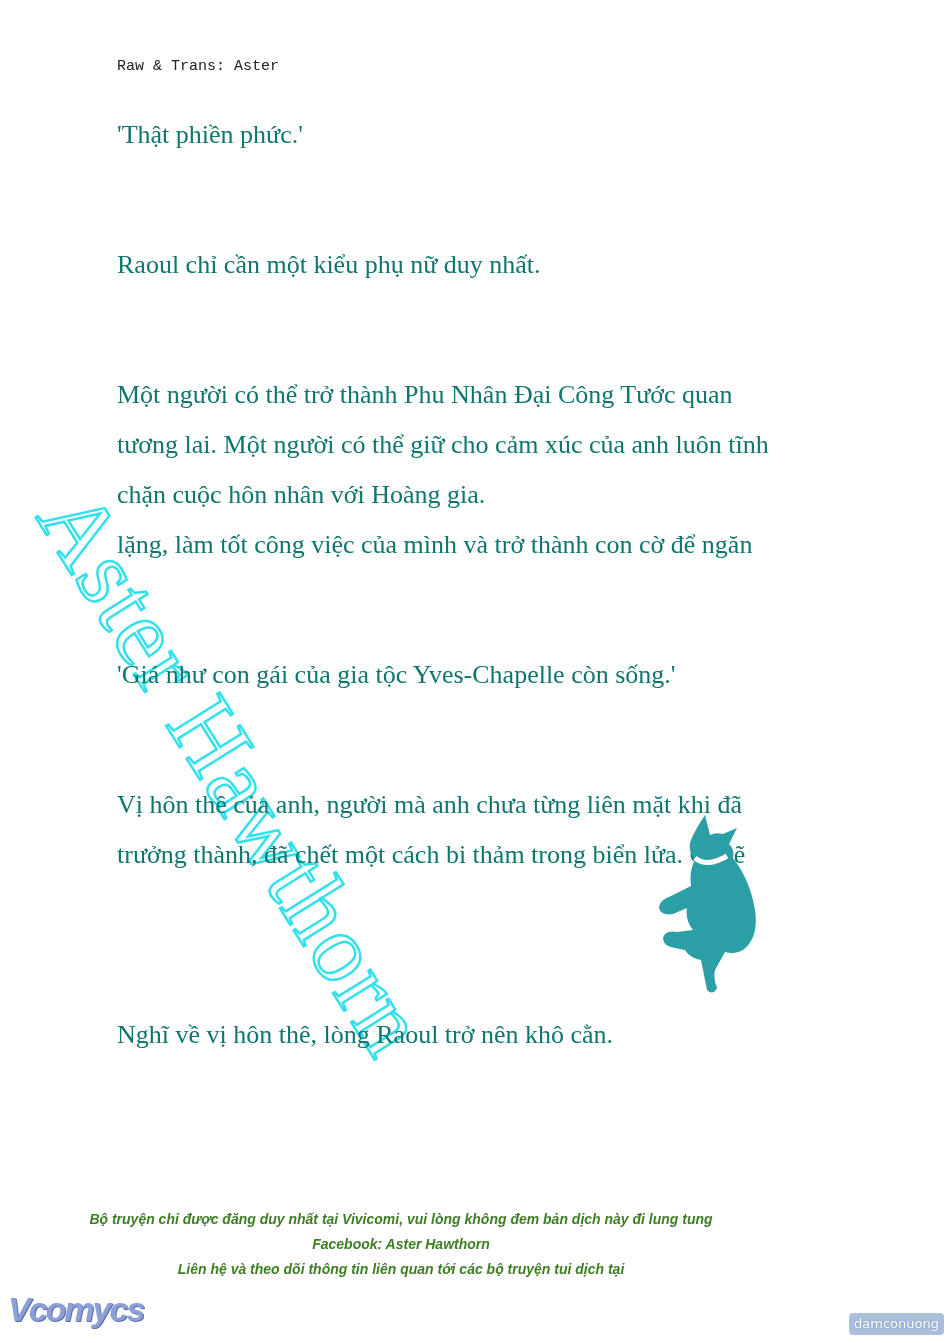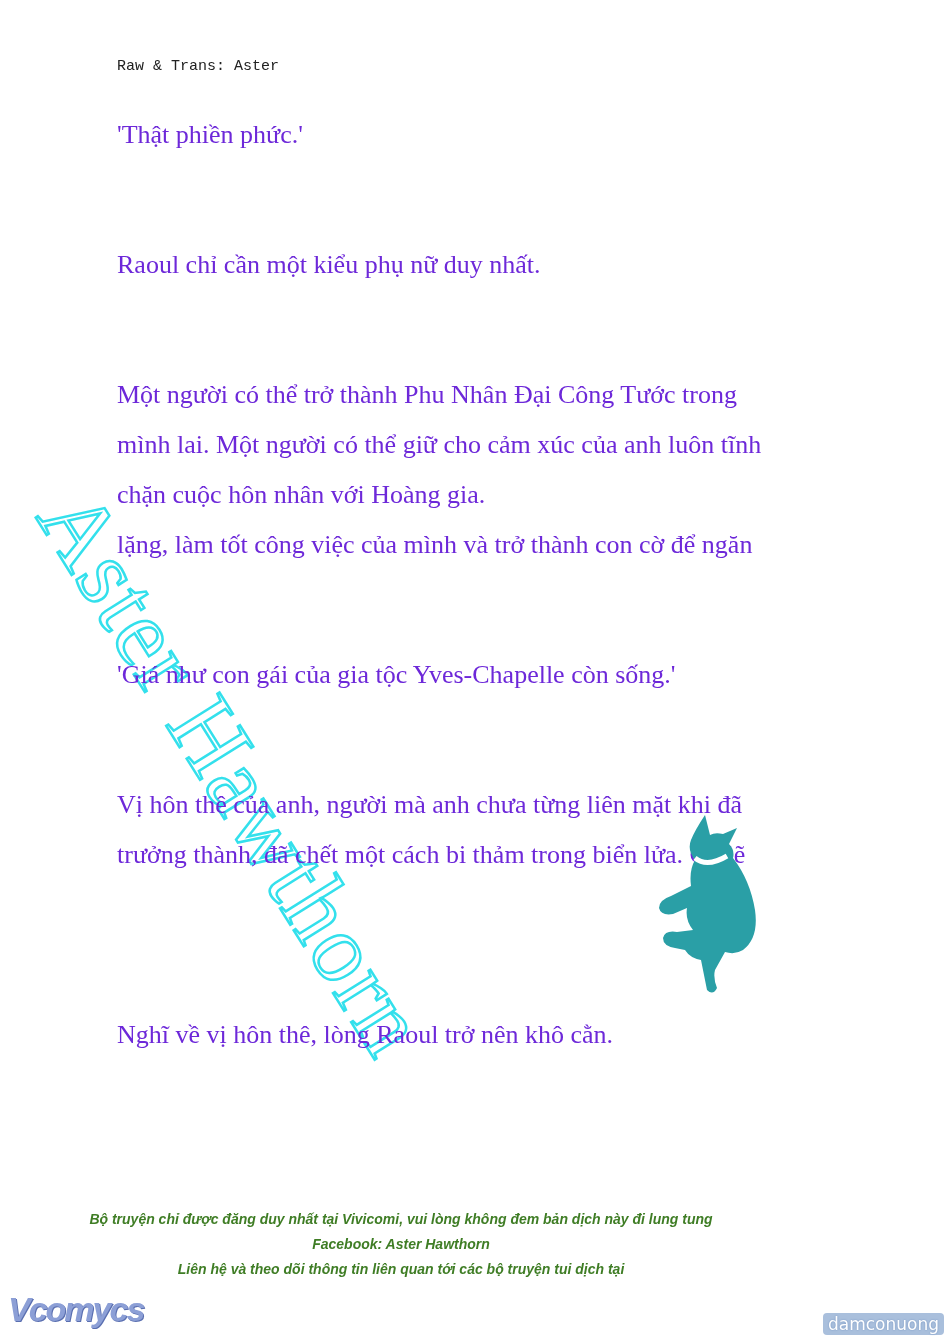--- a/index.html
+++ b/index.html
@@ -1,42 +1,42 @@
 <!DOCTYPE html>
 <html><head>
 <meta charset="utf-8">
 <style>
   html, body { margin: 0; padding: 0; background: #ffffff; }
   body { width: 950px; height: 1343px; position: relative; overflow: hidden; font-family: "Liberation Serif", serif; color: #111; }
   .credit { position: absolute; left: 117px; top: 58px; font-family: Liberation Mono, monospace; font-size: 15px; color: #222; }
-  .para { position: absolute; left: 117px; font-size: 26px; line-height: 50px; color: #6d28d9; white-space: nowrap; }
+  .para { position: absolute; left: 117px; font-size: 26px; line-height: 50px; color: #0f766e; white-space: nowrap; }
   .footer { position: absolute; left: 0; width: 802px; text-align: center; font-family: "Liberation Sans", sans-serif; font-style: italic; font-weight: bold; font-size: 14px; color: #3f7d25; line-height: 25px; }
   .watermark { position: absolute; left: 110px; top: 470px; font-family: "Liberation Serif", serif; font-size: 96px; color: transparent; -webkit-text-stroke: 2.5px #33e0ec; transform: rotate(58deg); transform-origin: 0 0; white-space: nowrap; letter-spacing: 2px; pointer-events: none; }
   .cat { position: absolute; left: 655px; top: 810px; width: 130px; height: 185px; }
   .logo-left { position: absolute; left: 8px; top: 1290px; font-family: Liberation Sans, sans-serif; font-style: italic; font-weight: bold; font-size: 34px; color: #8c9fd6; letter-spacing: -2px; text-shadow: 1px 1px 0 #5a6fb0; }
-  .logo-right { position: absolute; right: 6px; top: 1313px; font-family: "DejaVu Sans", sans-serif; font-size: 17px; color: #ffffff; background: #a9bfdc; padding: 0 5px; border-radius: 4px; line-height: 22px; text-shadow: 0 0 2px #6e8fbf; }
+  .logo-right { position: absolute; right: 6px; top: 1313px; font-family: "DejaVu Sans", sans-serif; font-size: 13px; color: #ffffff; background: #a9bfdc; padding: 0 5px; border-radius: 4px; line-height: 22px; text-shadow: 0 0 2px #6e8fbf; }
 </style>
 </head>
 <body>
 
 <div class="credit">Raw &amp; Trans: Aster</div>
 
 <div class="watermark">Aster Hawthorn</div>
 
 <div class="para" style="top:110px">
   <div>'Thật phiền phức.'</div>
 </div>
 
 <div class="para" style="top:240px">
   <div>Raoul chỉ cần một kiểu phụ nữ duy nhất.</div>
 </div>
 
 <div class="para" style="top:370px">
-  <div>Một người có thể trở thành Phu Nhân Đại Công Tước trong</div>
-  <div>mình lai. Một người có thể giữ cho cảm xúc của anh luôn tĩnh</div>
+  <div>Một người có thể trở thành Phu Nhân Đại Công Tước quan</div>
+  <div>tương lai. Một người có thể giữ cho cảm xúc của anh luôn tĩnh</div>
   <div>chặn cuộc hôn nhân với Hoàng gia.</div>
   <div>lặng, làm tốt công việc của mình và trở thành con cờ để ngăn</div>
 </div>
 
 <div class="para" style="top:650px">
   <div>'Giá như con gái của gia tộc Yves-Chapelle còn sống.'</div>
 </div>
 
 <div class="para" style="top:780px">
   <div>Vị hôn thê của anh, người mà anh chưa từng liên mặt khi đã</div>

